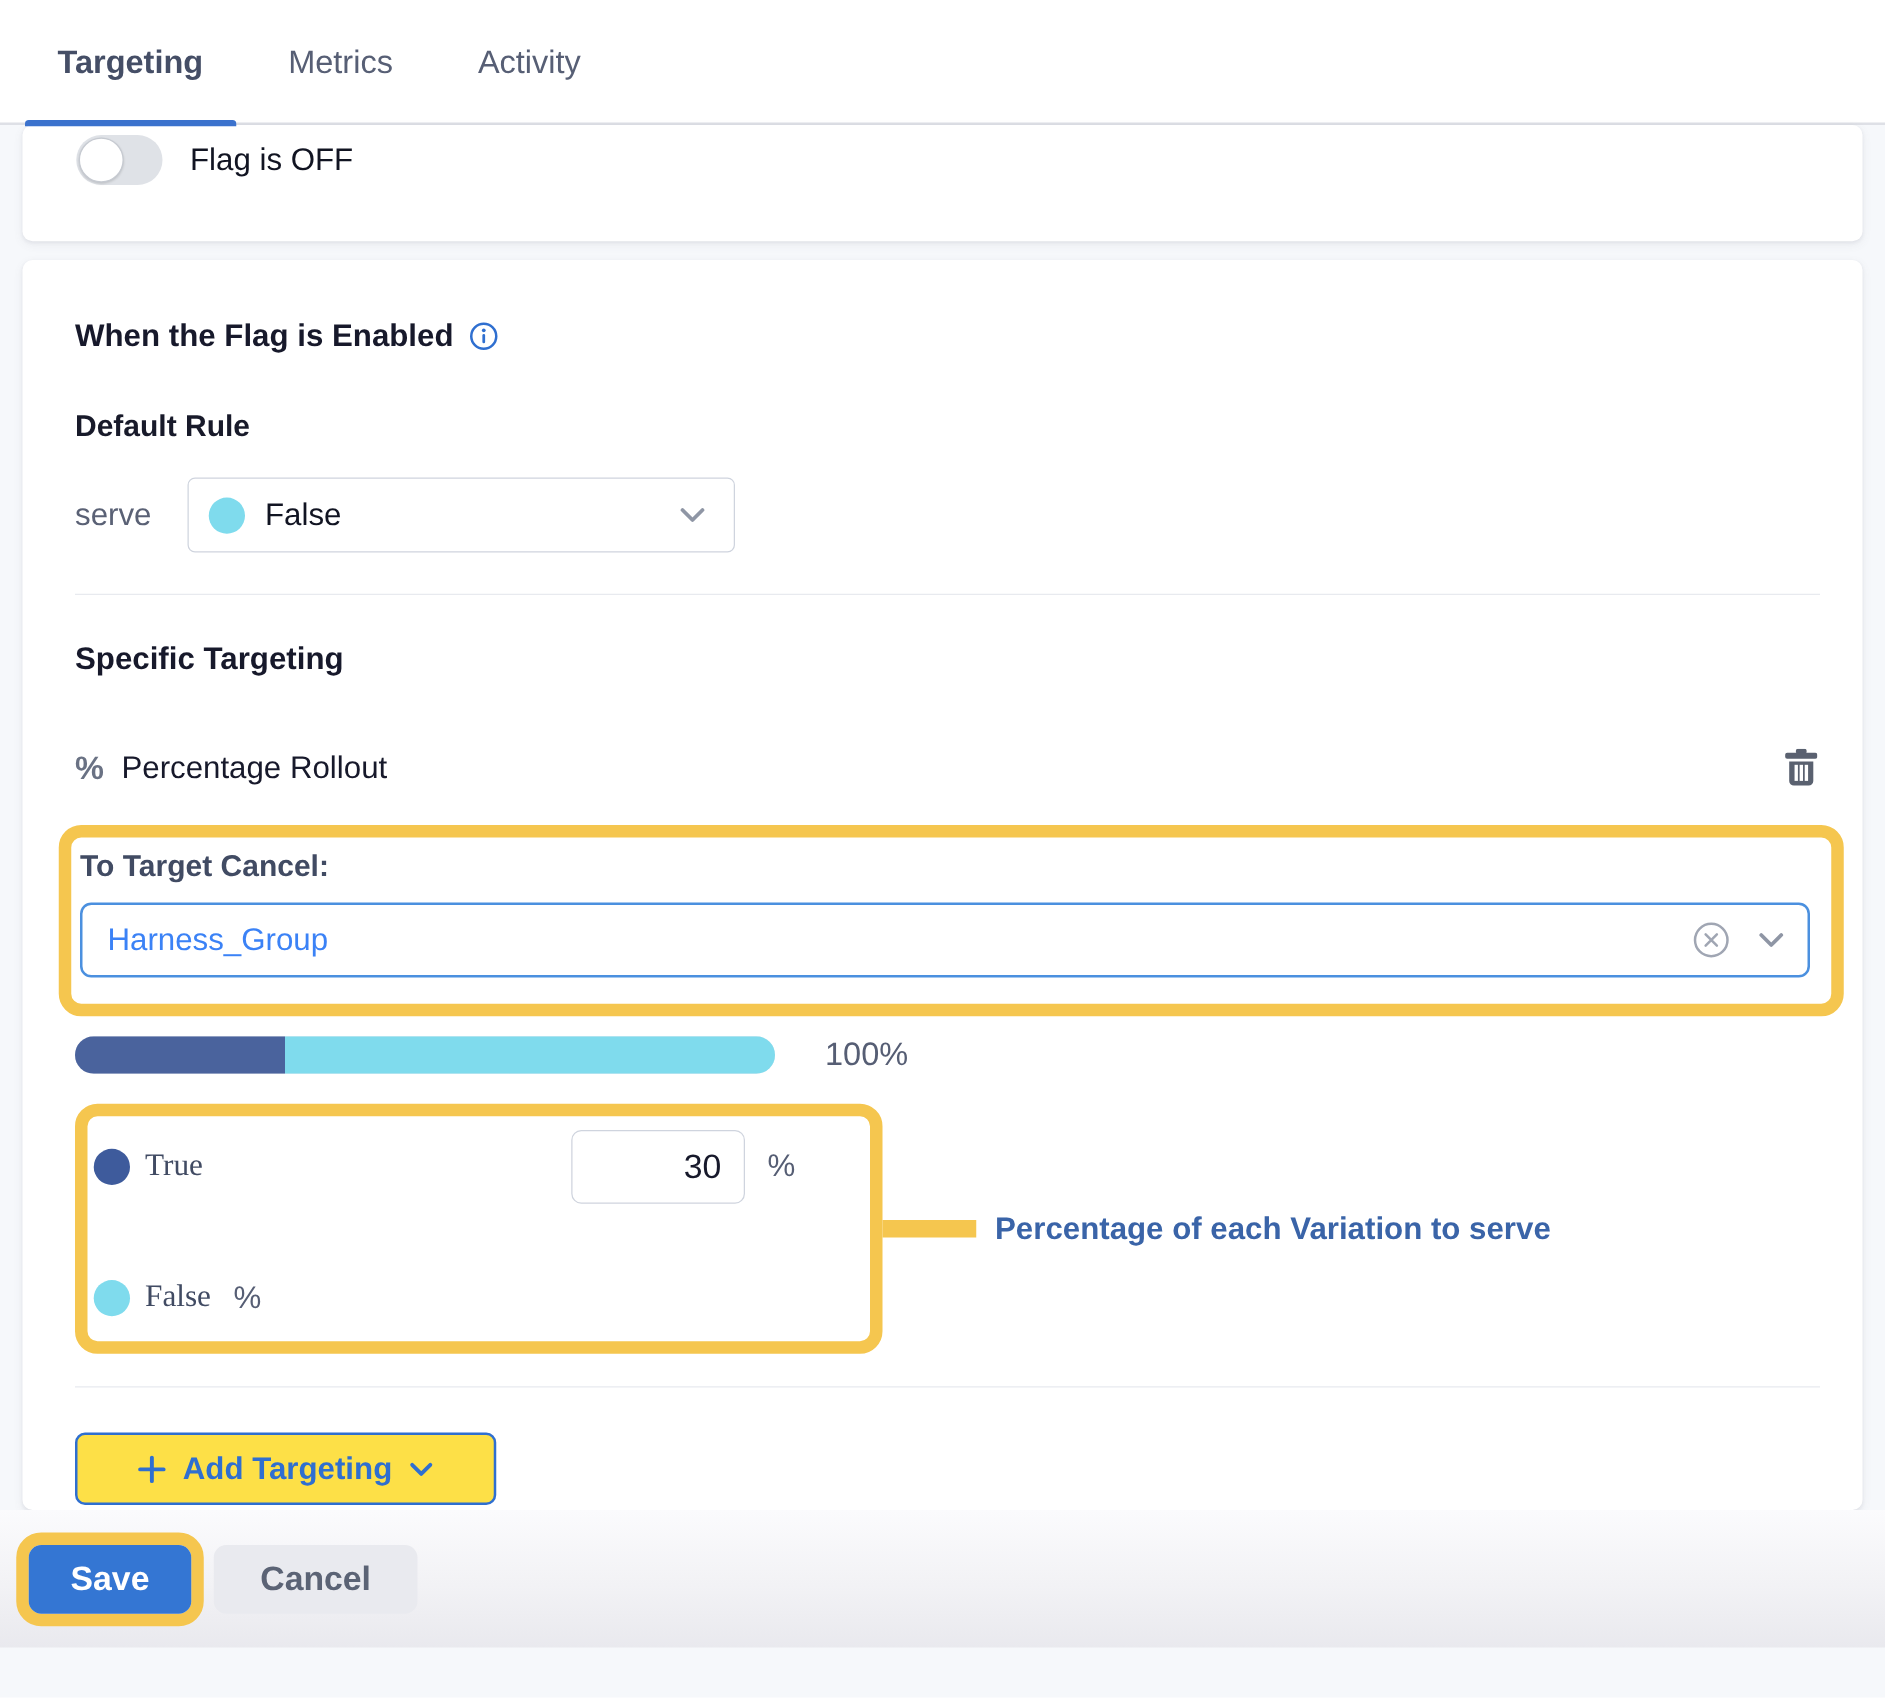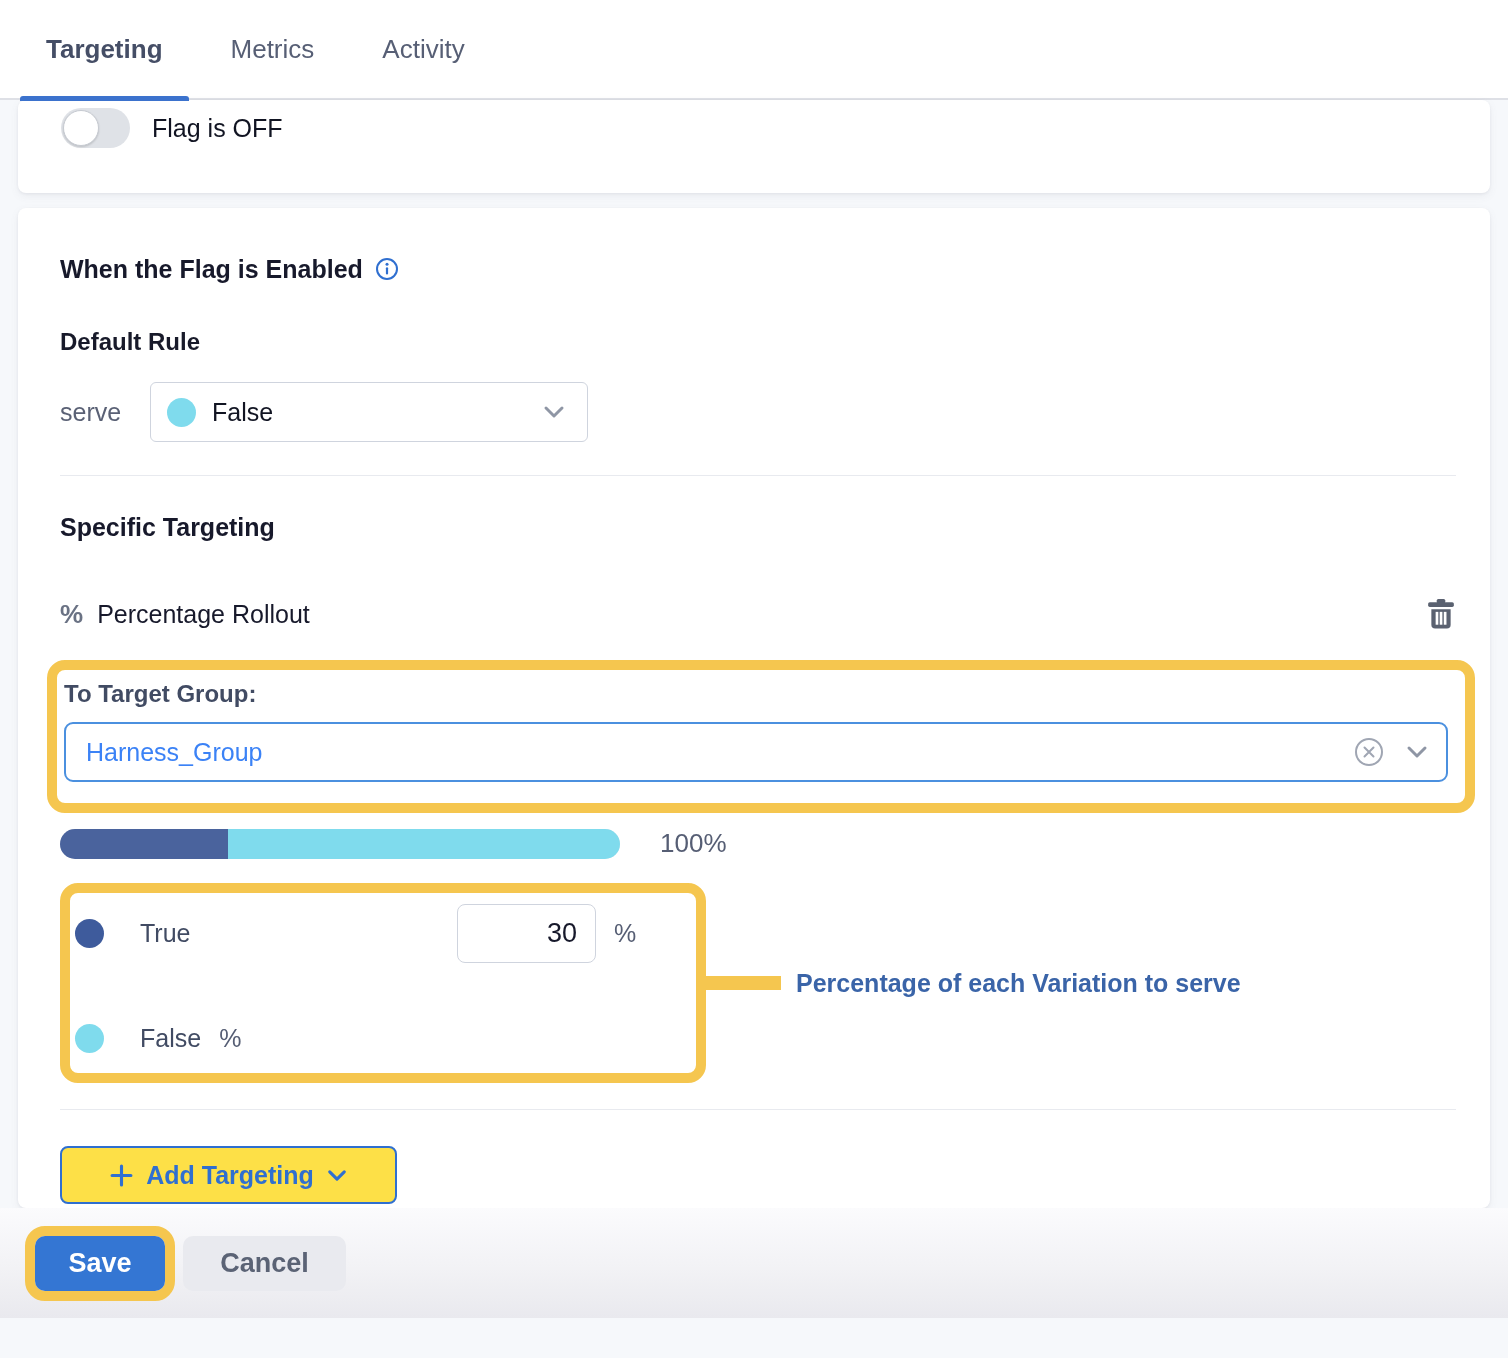--- a/index.html
+++ b/index.html
@@ -177,21 +177,21 @@
   .variation-section { margin-top: 24px; display: flex; align-items: center; }
   .hl-variations {
     width: 646px; height: 200px;
     padding: 10px 58px 5px 5px;
     display: flex;
     flex-direction: column;
     gap: 45px;
     flex: none;
   }
   .var-row { display: flex; align-items: center; height: 60px; }
-  .var-name { margin-left: 36px; font-size: 25px; color: #414B63; }
+  .var-name { margin-left: 12px; font-size: 25px; color: #414B63; font-family: Liberation Serif, serif; }
   .var-input {
     margin-left: auto;
     width: 139px; height: 59px;
     border: 1px solid #CFD4DE;
     border-radius: 8px;
     font-family: inherit;
     font-size: 27px;
     color: #17192B;
     text-align: right;
     padding-right: 18px;
@@ -220,21 +220,21 @@
     cursor: pointer;
   }
   .plus-icon, .add-chev { display: flex; align-items: center; color: #2F6FD0; }
 
   
   .footer {
     height: 110px;
     background: linear-gradient(180deg, #FBFBFD 0%, #F2F2F5 55%, #E9E9EE 100%);
     display: flex;
     align-items: center;
-    padding-left: 25px;
+    padding-left: 13px;
   }
   .save-ring {
     border: 10px solid #F5C64F;
     border-radius: 20px;
     display: inline-flex;
     flex: none;
   }
   .save-btn {
     width: 130px; height: 55px;
     background: #3476D3;
@@ -329,21 +329,21 @@
             <path d="M3 9.5 h18 v14.5 a3.5 3.5 0 0 1 -3.5 3.5 h-11 a3.5 3.5 0 0 1 -3.5 -3.5 z" fill="#5A6170"></path>
             <rect x="7" y="12" width="2.5" height="12" fill="#FFFFFF"></rect>
             <rect x="10.8" y="12" width="2.5" height="12" fill="#FFFFFF"></rect>
             <rect x="14.6" y="12" width="2.5" height="12" fill="#FFFFFF"></rect>
           </svg>
         </span>
       </button>
     </div>
 
     <div class="hl-box hl-target-group">
-      <div class="tg-label">To Target Group:</div>
+      <div class="tg-label">To Target Cancel:</div>
       <div class="tg-input-wrap">
         <input class="tg-input" type="text" value="Harness_Group" style="">
         <button class="clear-btn">
           <span style="display:flex;">
             <svg width="30" height="30" viewBox="0 0 30 30">
               <circle cx="15" cy="15" r="13" fill="none" stroke="#A0A6B3" stroke-width="2"></circle>
               <path d="M10.5 10.5 L19.5 19.5 M19.5 10.5 L10.5 19.5" stroke="#A0A6B3" stroke-width="2" stroke-linecap="round"></path>
             </svg>
           </span>
         </button>

